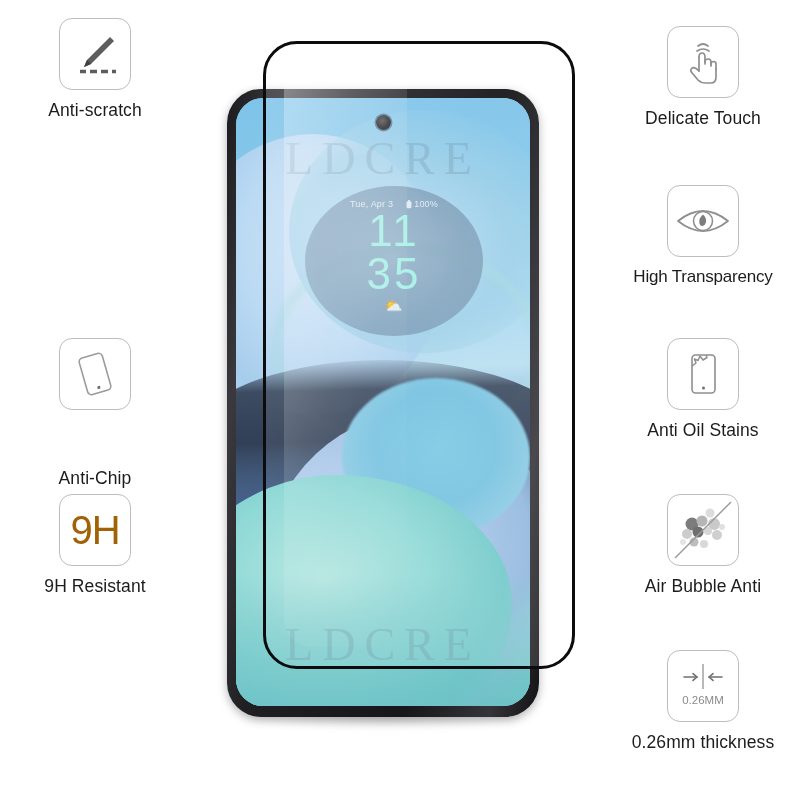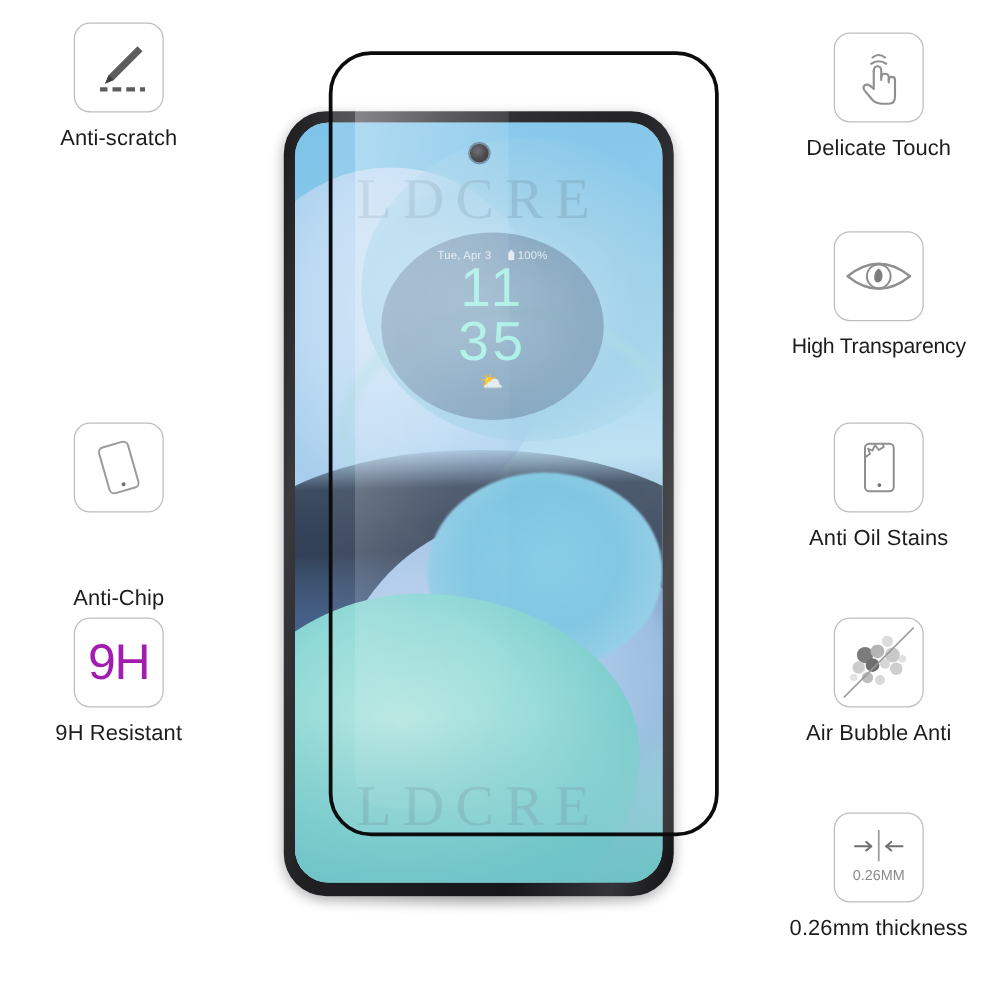--- a/index.html
+++ b/index.html
@@ -321,21 +321,21 @@
             <rect x="15" y="8" width="24" height="38" rx="4" ry="4" fill="#ffffff" stroke="#9b9b9b" stroke-width="1.6"></rect>
             <circle cx="27" cy="41" r="1.6" fill="#6f6f6f"></circle>
           </g>
         </svg>
       </div>
       <div class="feature-label">Anti-Chip</div>
     </div>
 
     <div class="feature" style="top:494px;">
       <div class="feature-icon">
-        <span style="font-size:40px;color:#a21caf;font-family:'Liberation Sans',sans-serif;letter-spacing:-1px;">9H</span>
+        <span style="font-size:40px;color:#a16207;font-family:'Liberation Sans',sans-serif;letter-spacing:-1px;">9H</span>
       </div>
       <div class="feature-label">9H Resistant</div>
     </div>
 
 
   </div>
 
   <div class="feature-col col-right">
 
     <div class="feature" style="top:26px;">

